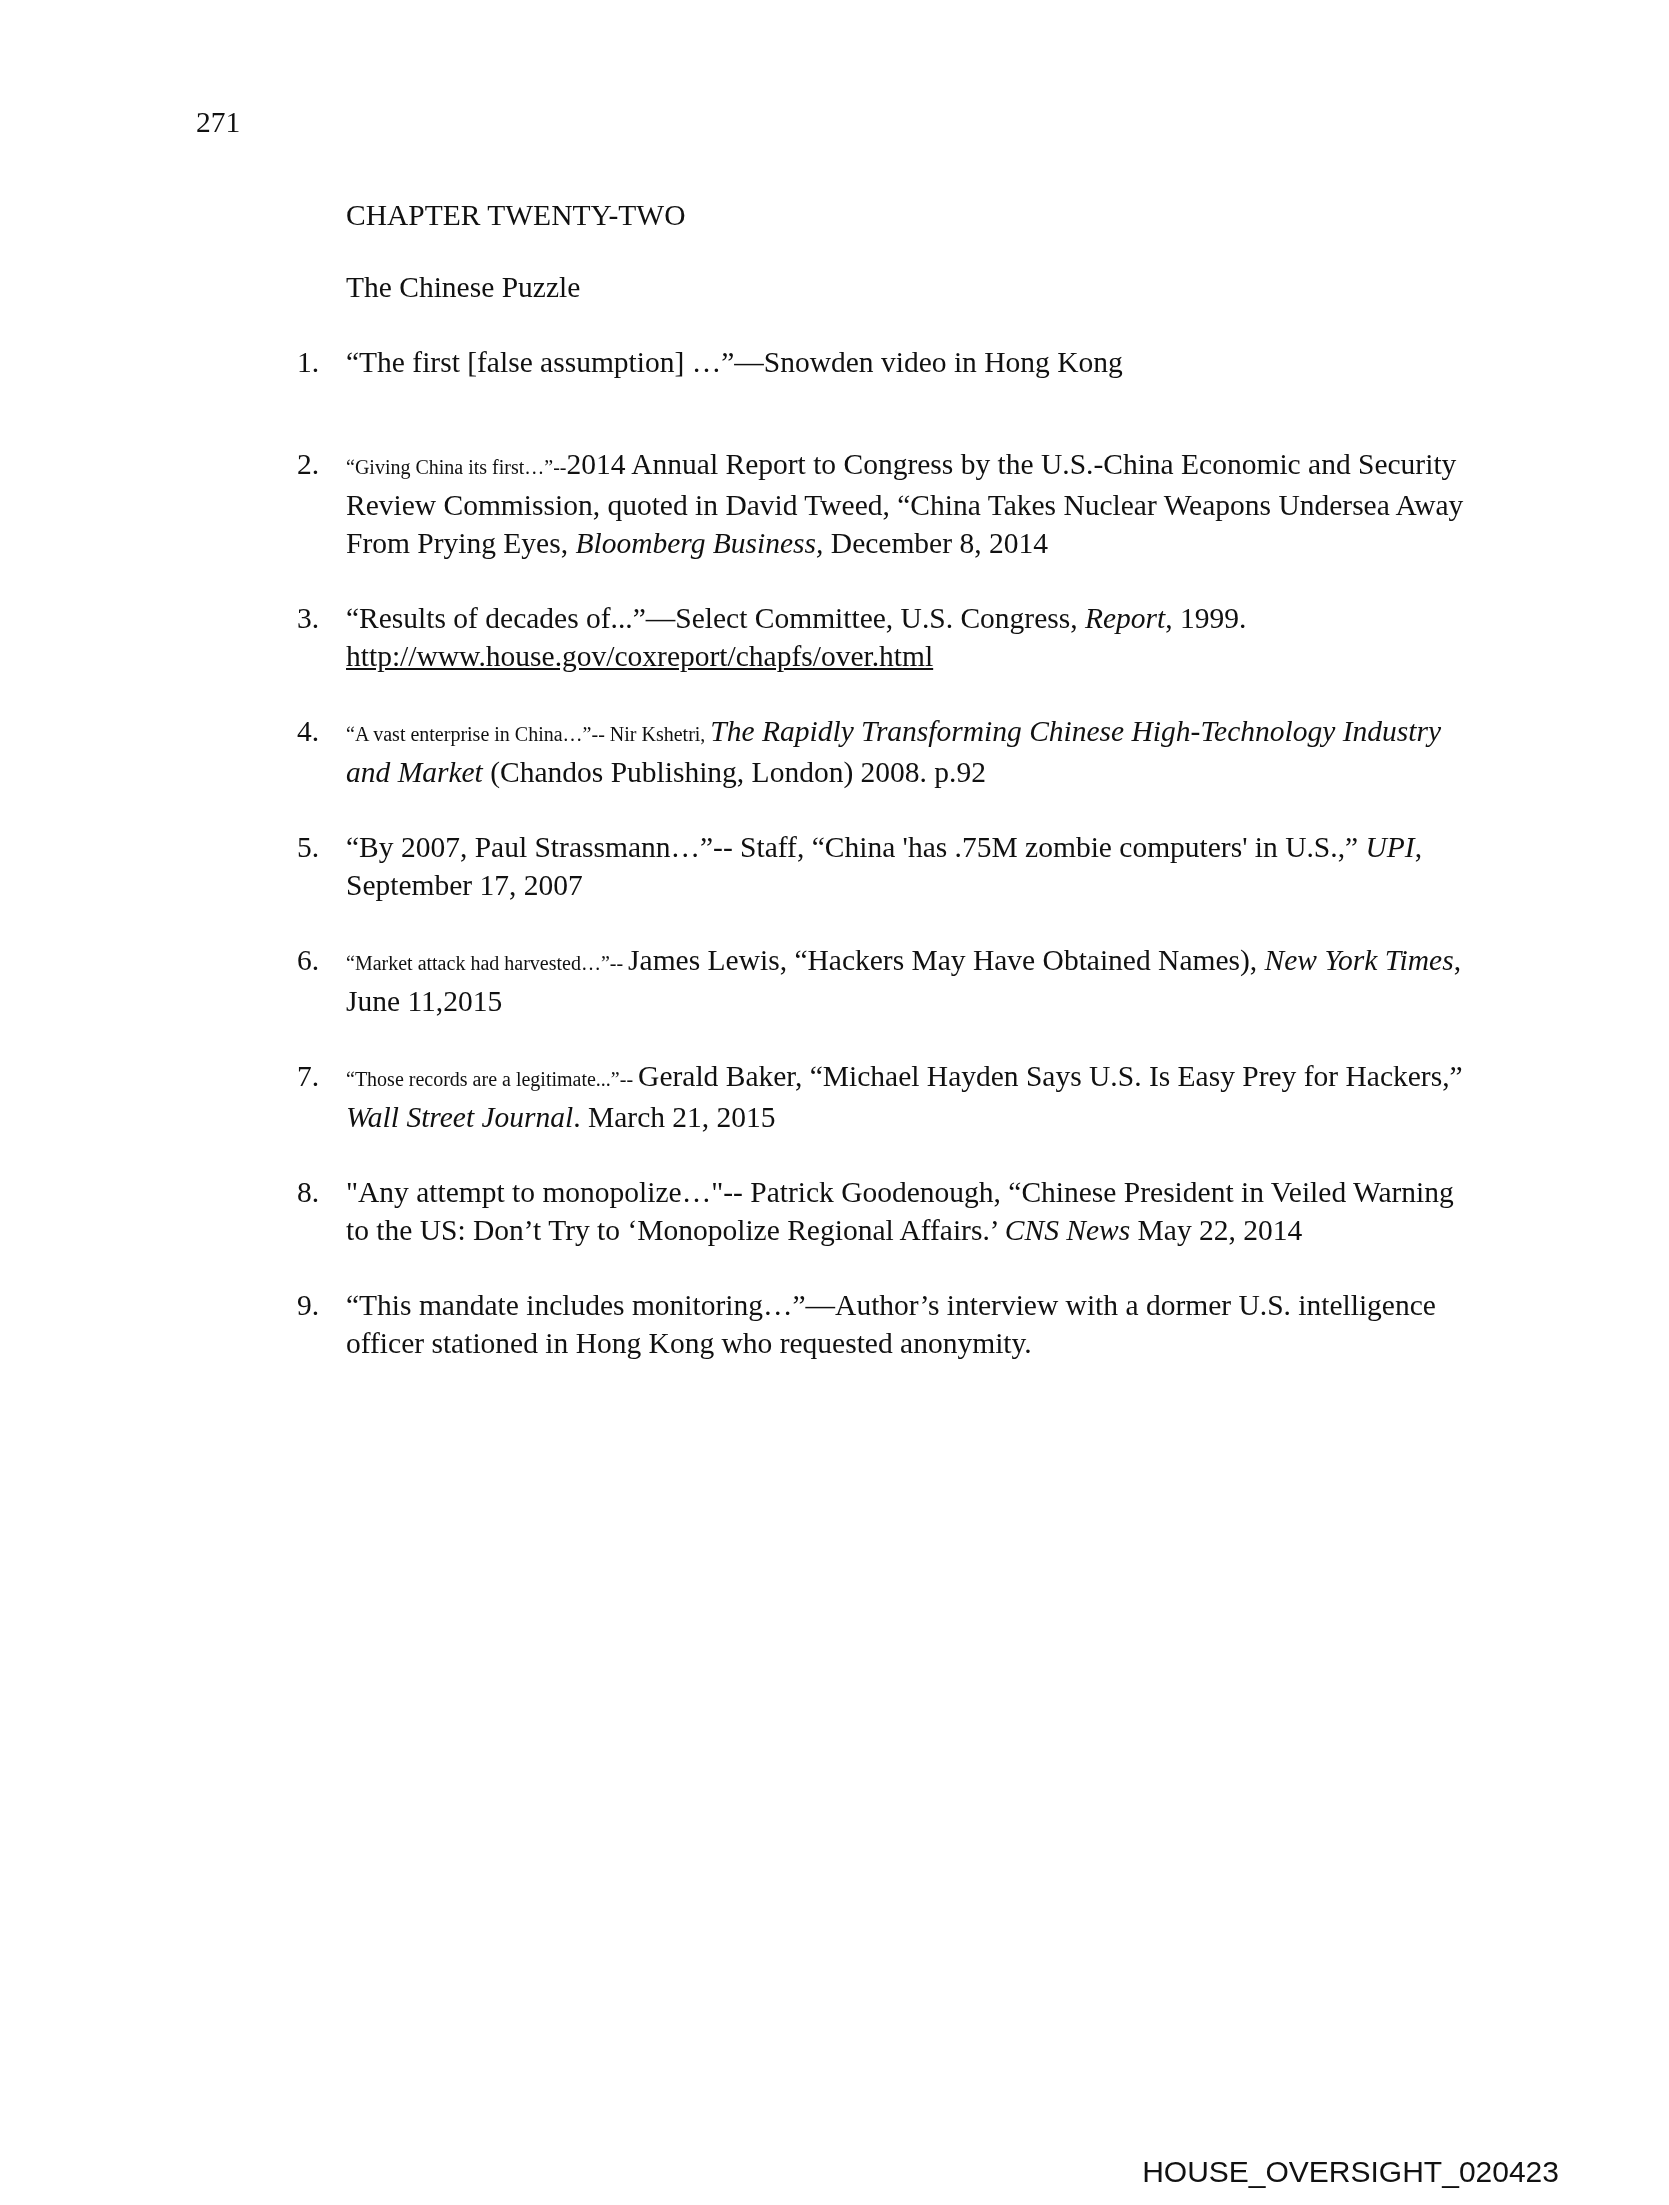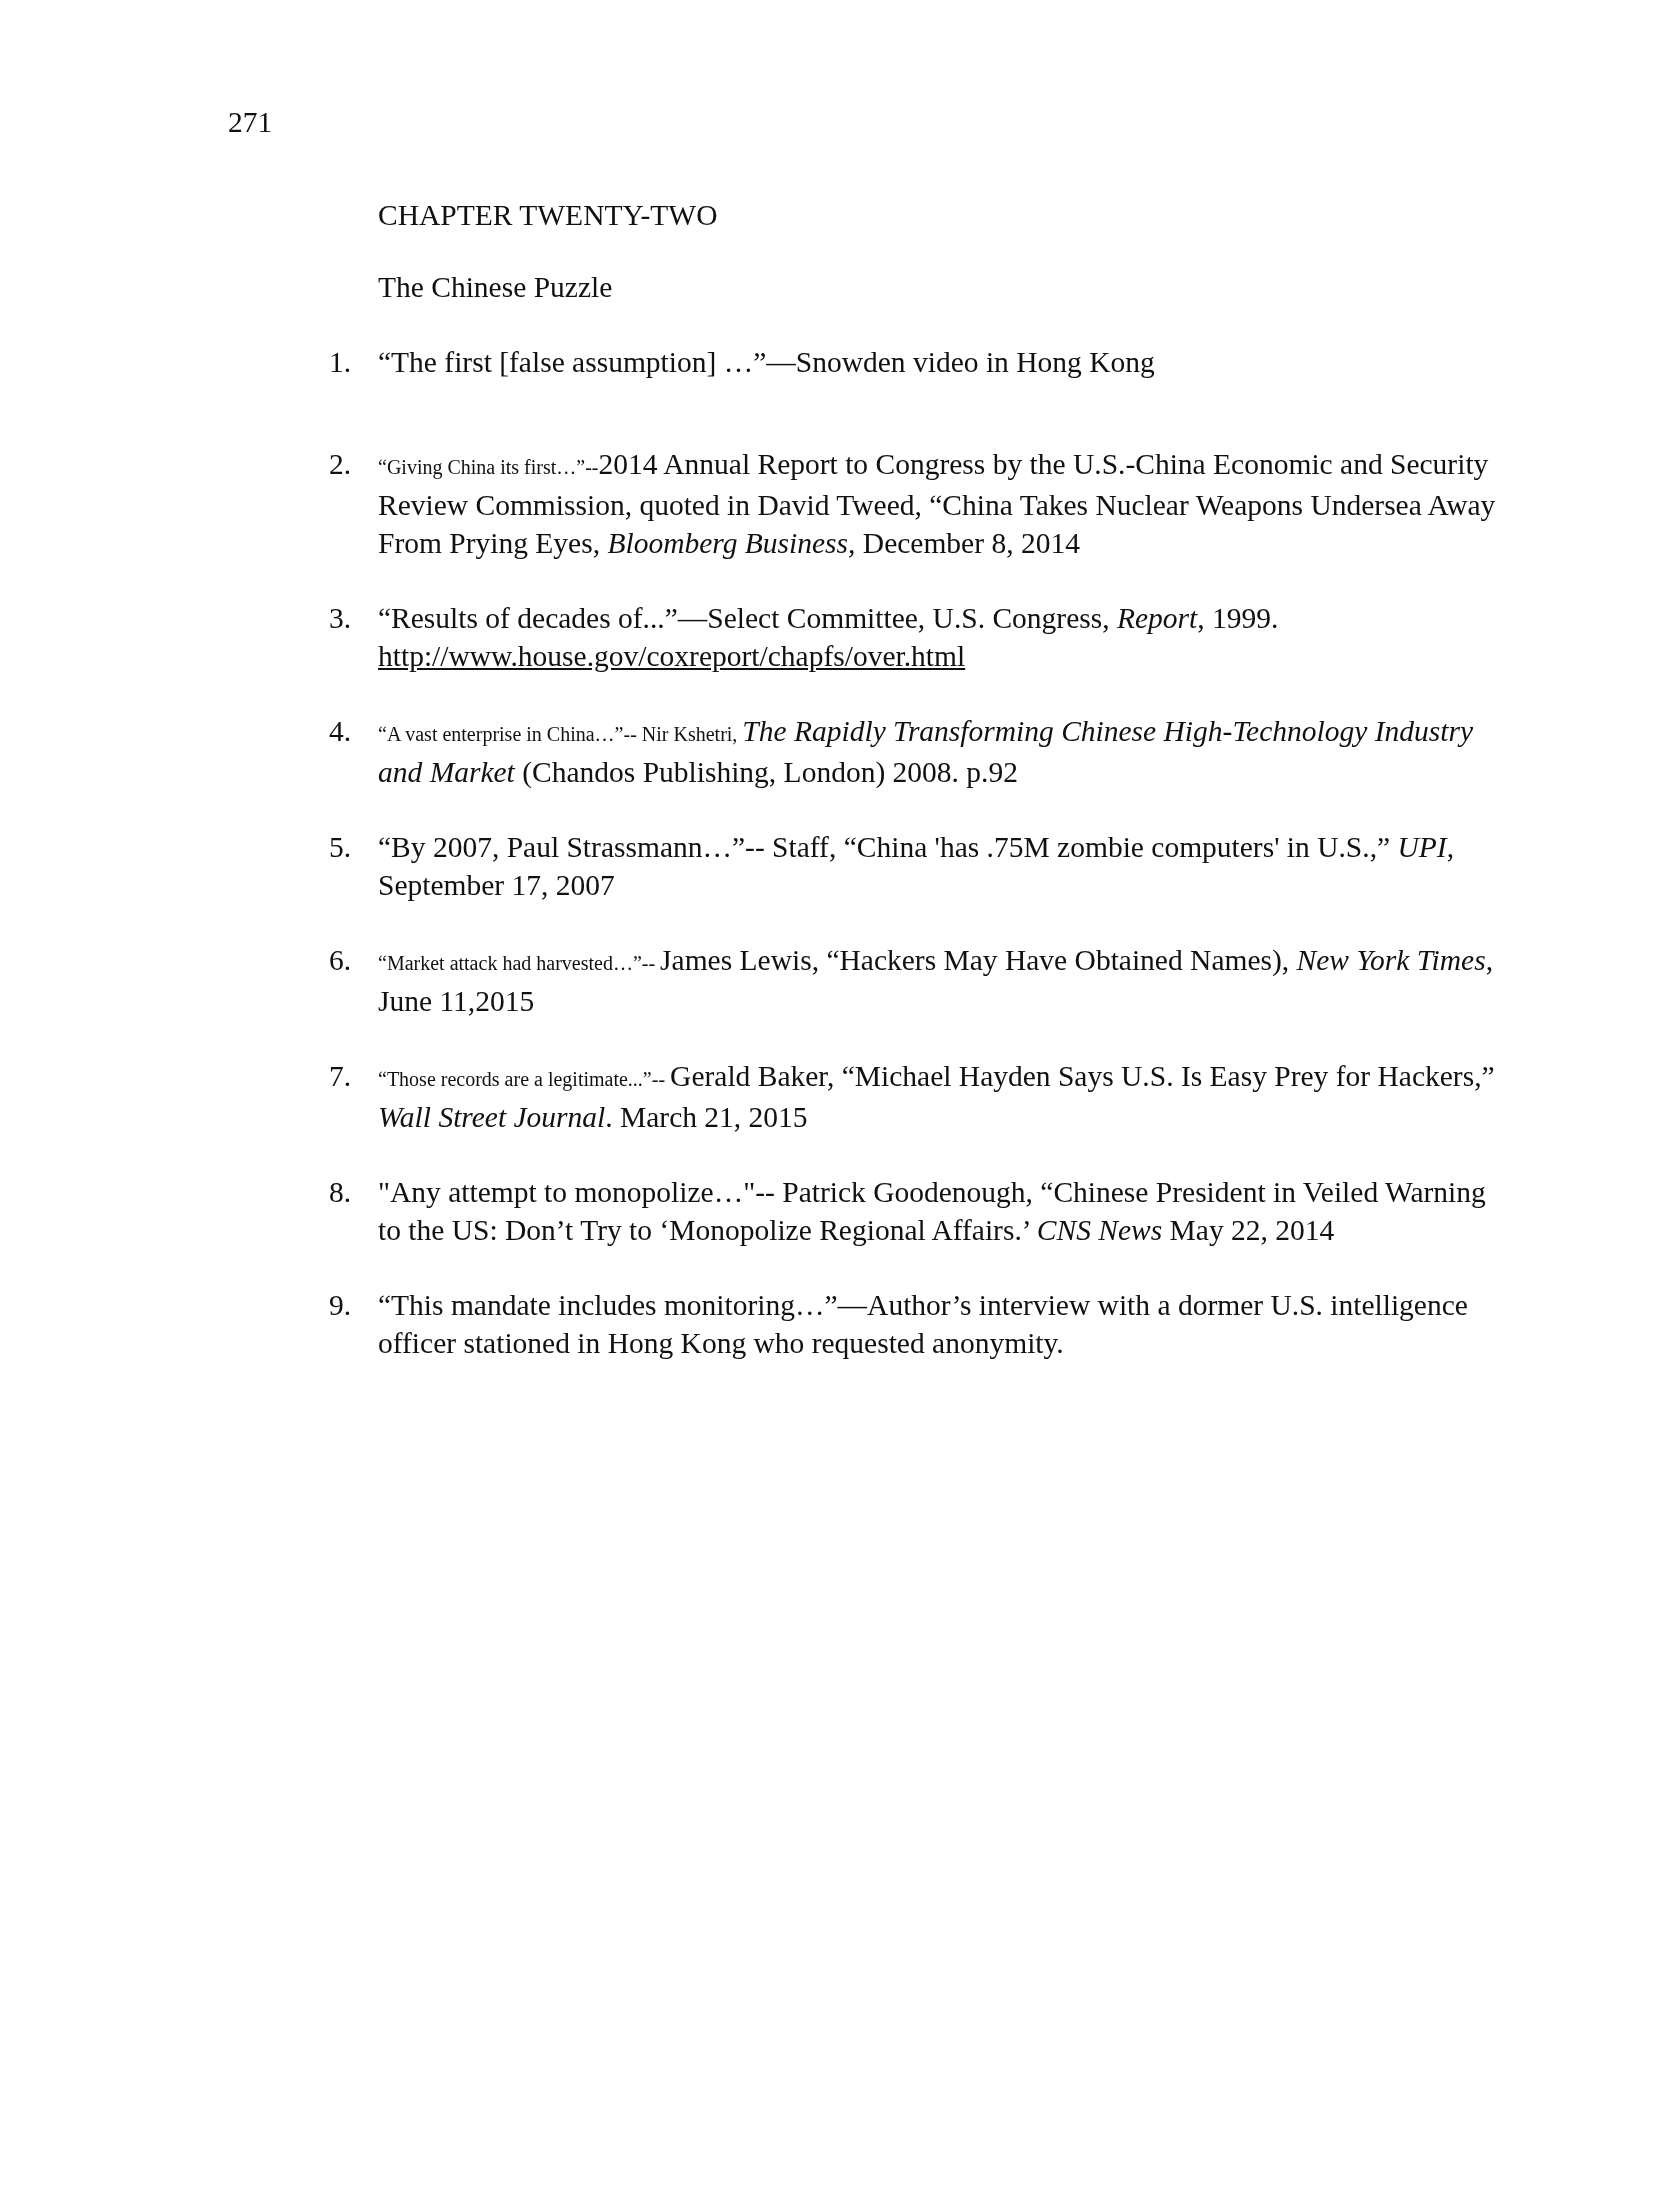--- a/index.html
+++ b/index.html
@@ -7,21 +7,20 @@
   .page {
     position:relative;
     width:1590px;
     height:2205px;
     background:#ffffff;
     color:#111111;
     font-family:"Liberation Serif", serif;
     font-size:29.5px;
     line-height:38px;
     overflow:hidden;
-    margin-left:32px;
   }
   .page-number {
     position:absolute;
     left:196px;
     top:103px;
   }
   .content {
     position:absolute;
     left:297px;
     top:196px;
@@ -109,15 +108,16 @@
           <span class="note-num">8.</span>
           <div class="note-text"><span class="seg-n">"Any attempt to monopolize…"-- Patrick Goodenough, “Chinese President in Veiled Warning to the US: Don’t Try to ‘Monopolize Regional Affairs.’ </span><span class="seg-i">CNS News</span><span class="seg-n"> May 22, 2014</span></div>
         </div>
         <div class="note">
           <span class="note-num">9.</span>
           <div class="note-text"><span class="seg-n">“This mandate includes monitoring…”—Author’s interview with a dormer U.S. intelligence officer stationed in Hong Kong who requested anonymity.</span></div>
         </div>
       </div>
   </div>
 
+  <div class="stamp">HOUSE_OVERSIGHT_020423</div>
 
 </div>
 
 
 </body></html>

